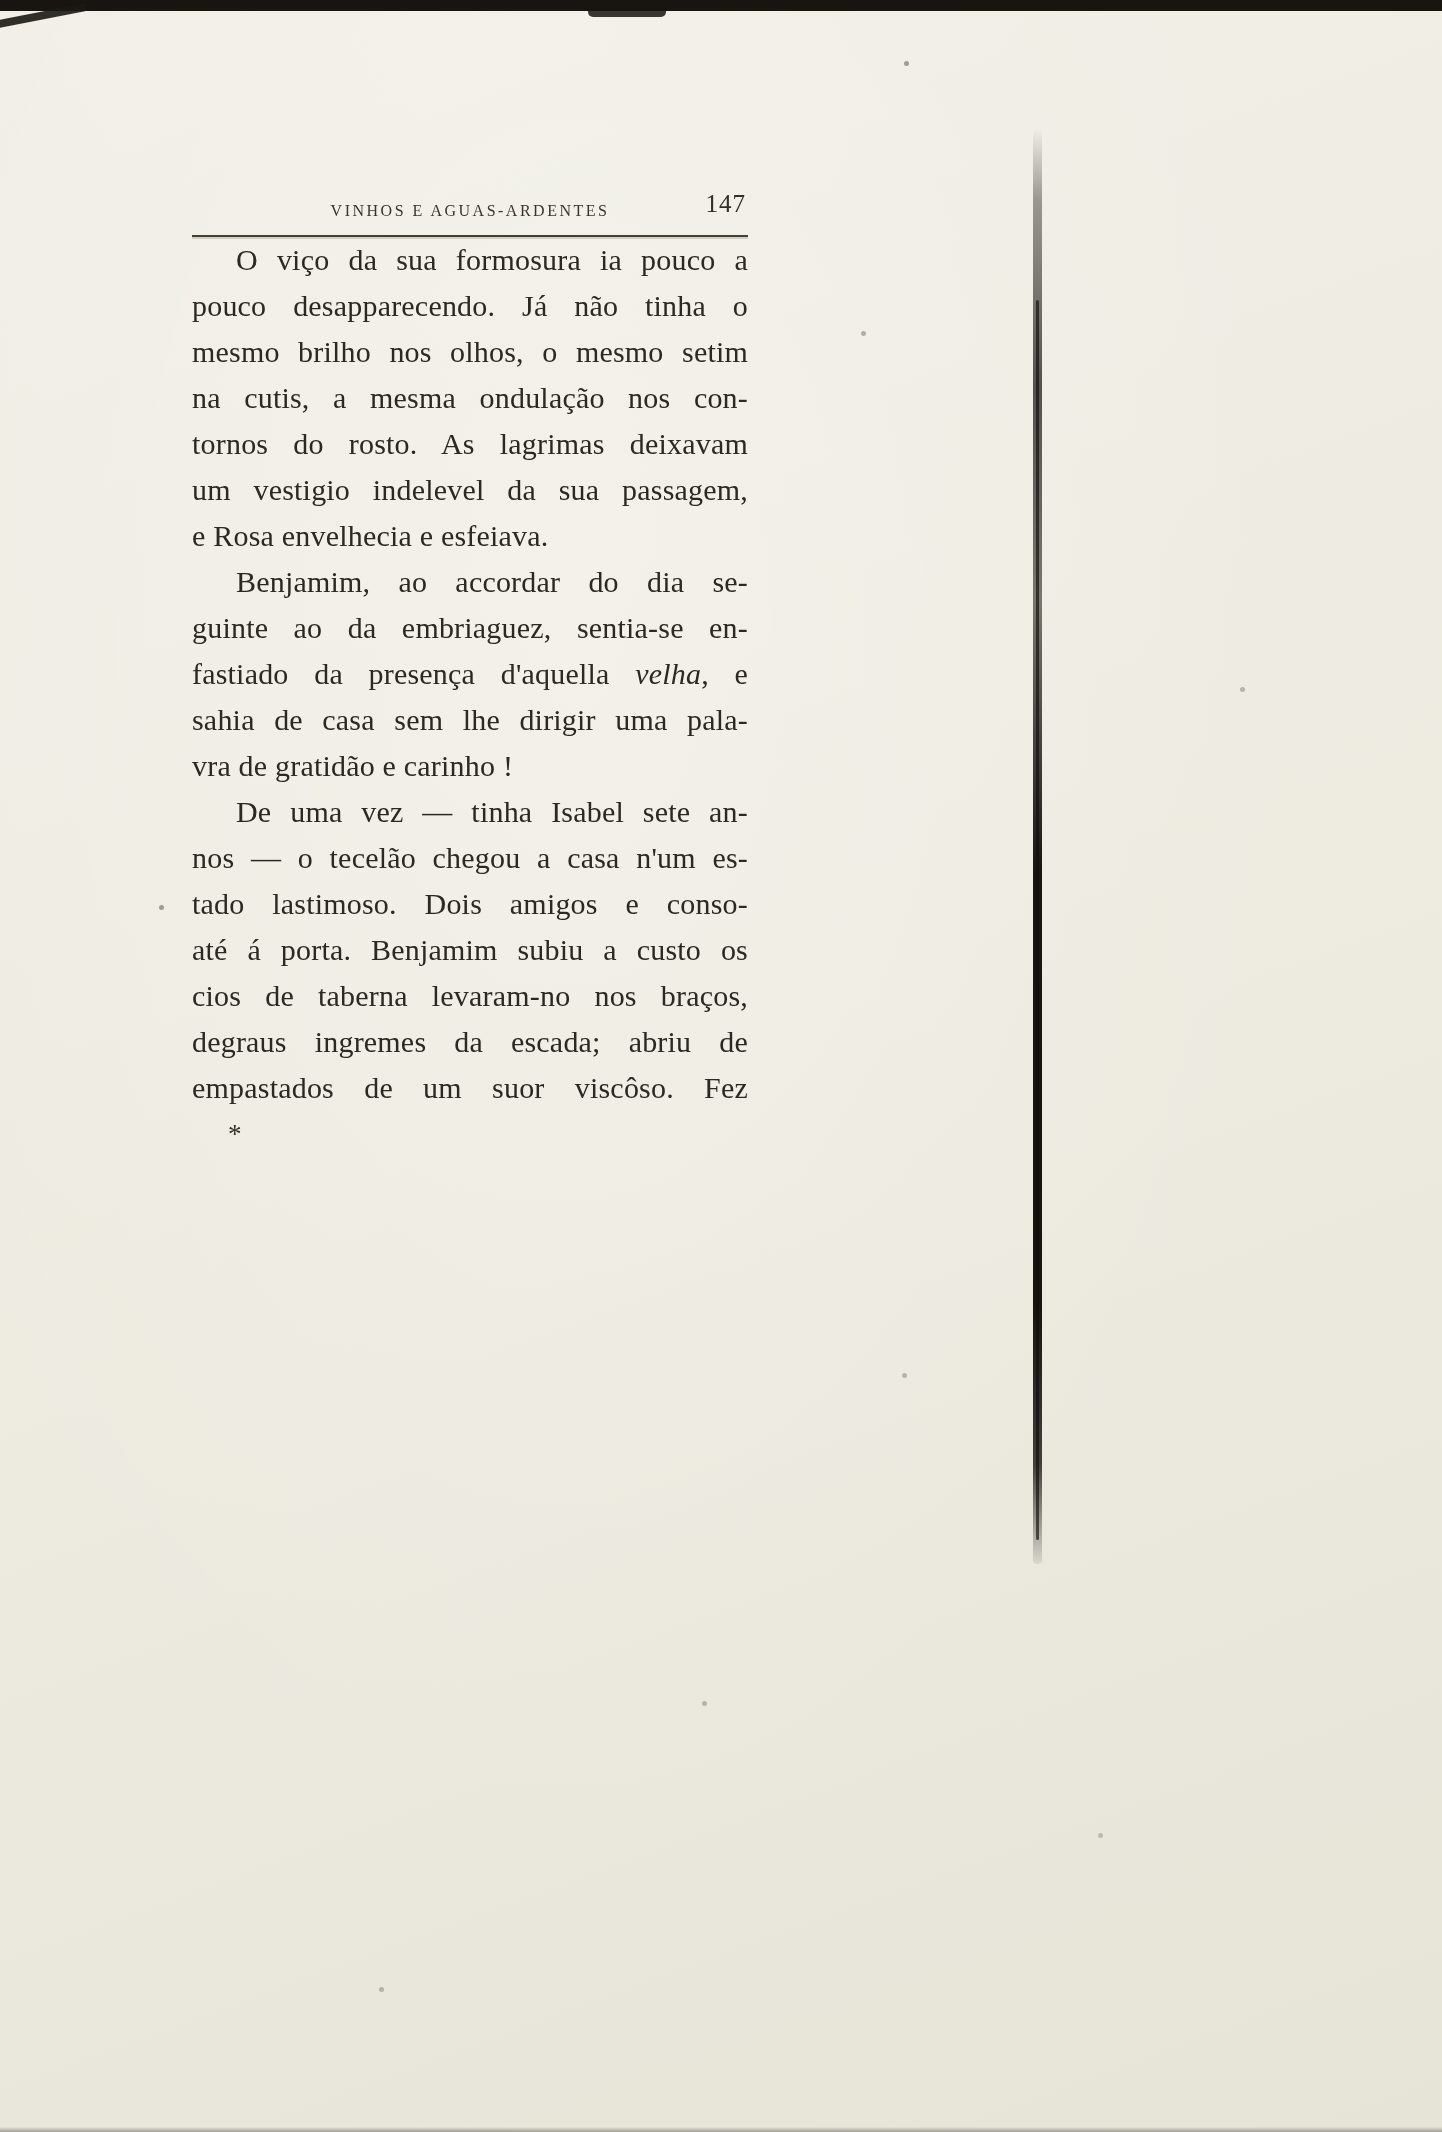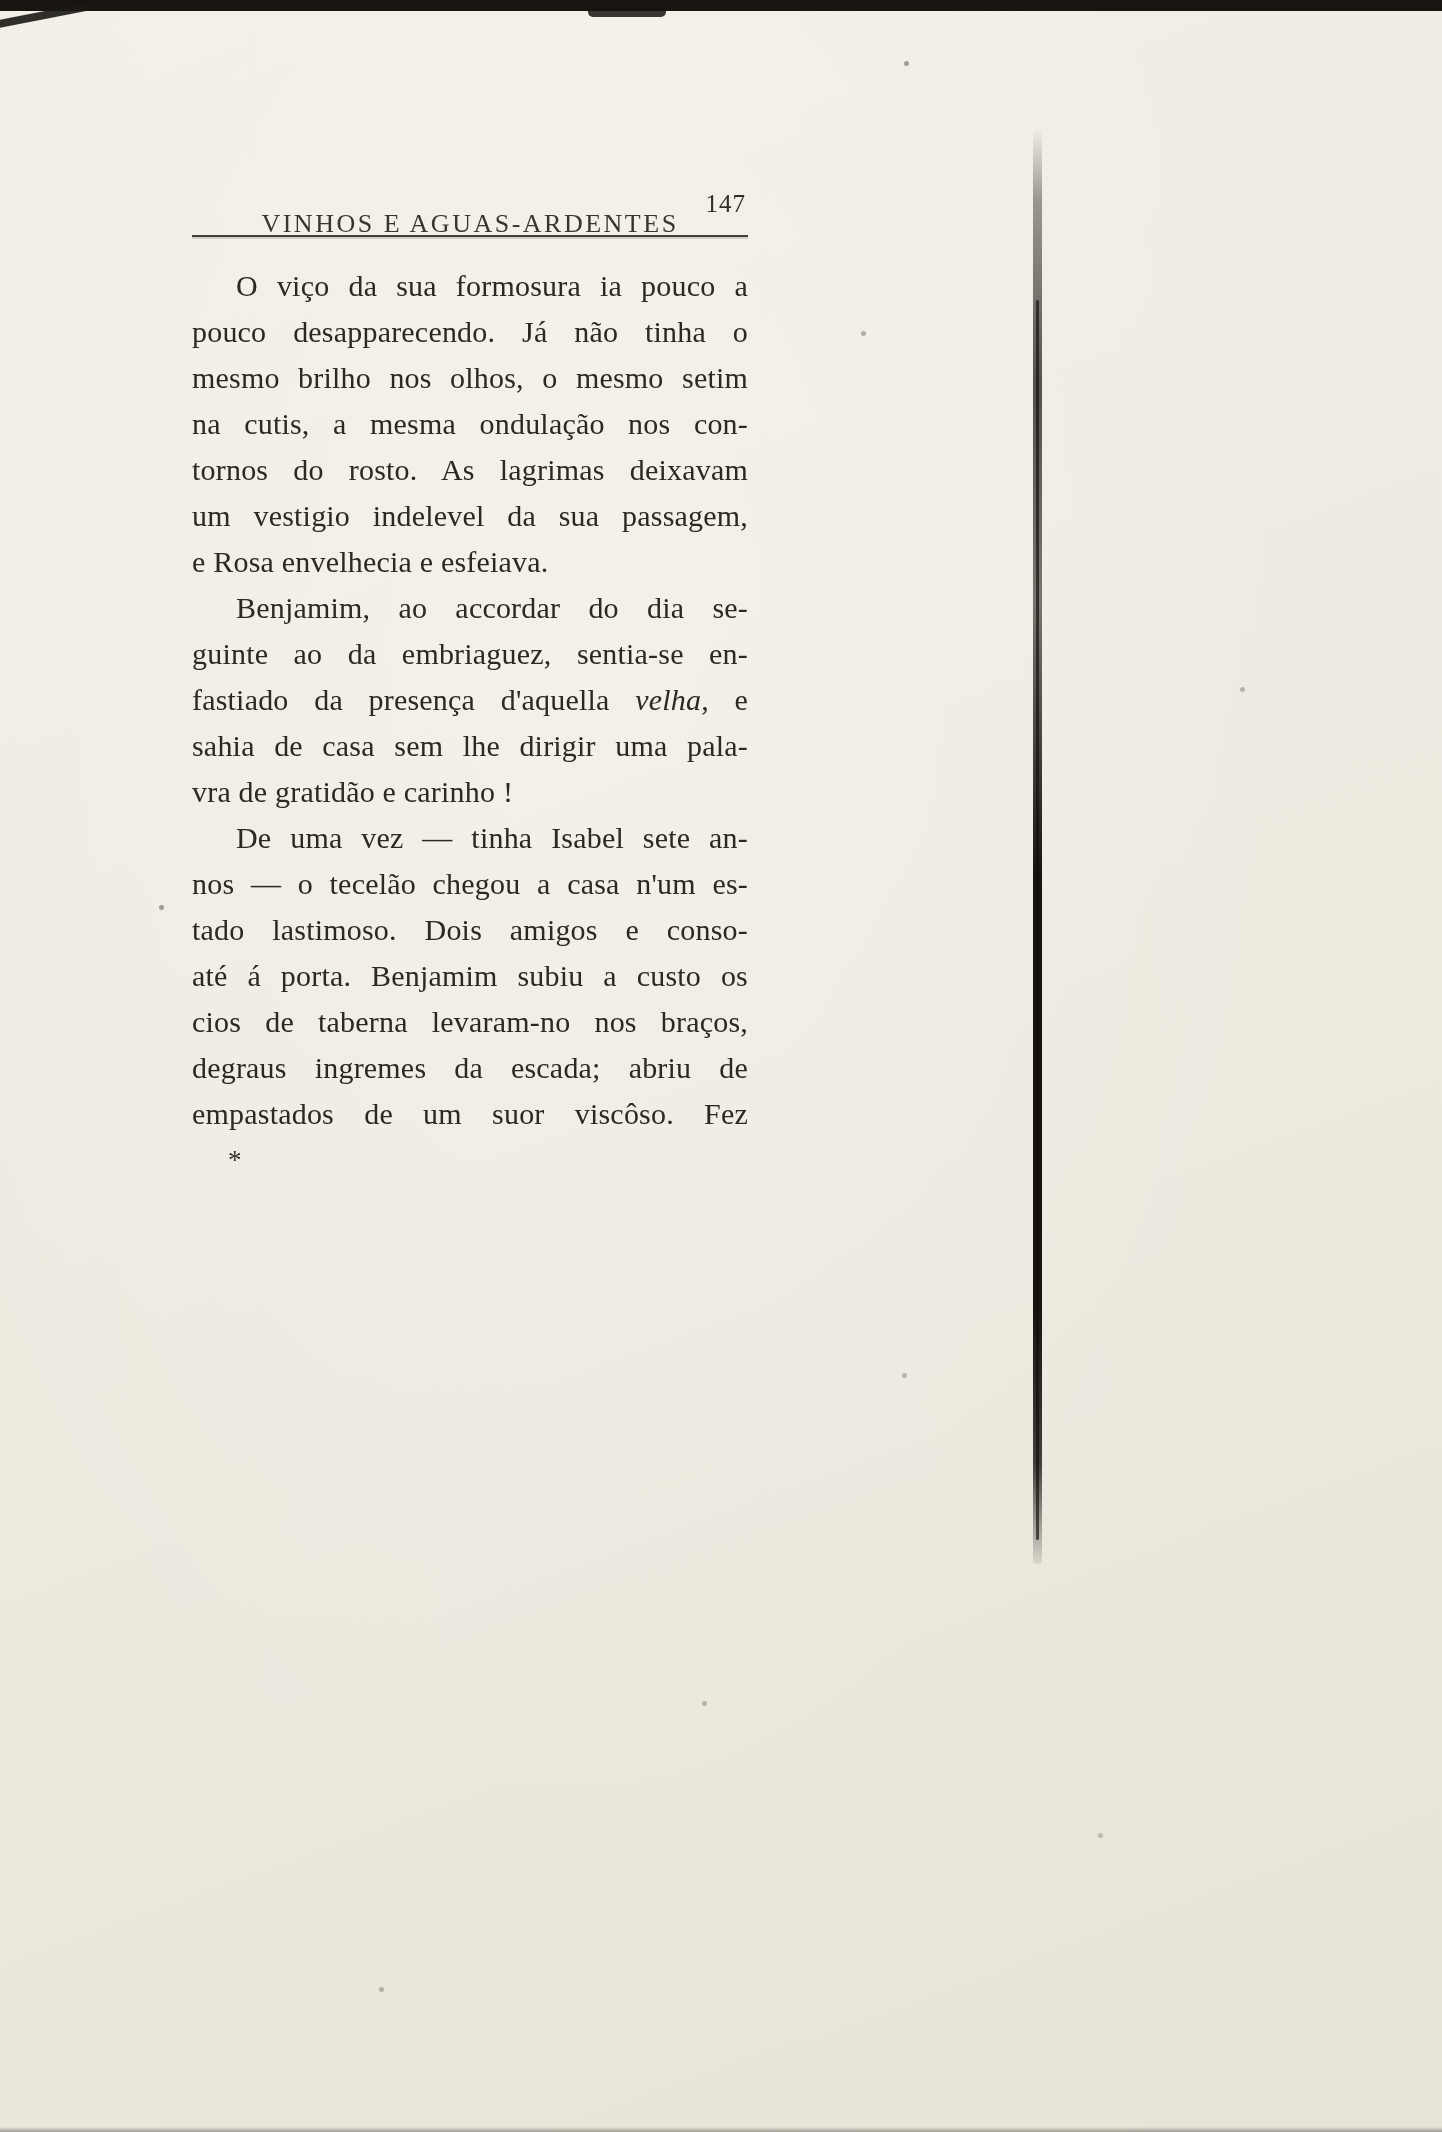--- a/index.html
+++ b/index.html
@@ -62,33 +62,33 @@
       703px 1702px 0 1px rgba(60,55,45,0.30),
       380px 1988px 0 1px rgba(60,55,45,0.30),
       1099px 1834px 0 1px rgba(60,55,45,0.25);
   }
 
   
   .text-block { position: absolute; left: 192px; top: 192px; width: 556px; }
 
   .running-header { position: relative; height: 34px; }
   .header-title {
-    position: absolute; left: 50%; transform: translateX(-50%); top: 17px;
-    font-size: 26px; letter-spacing: 2.5px; white-space: nowrap; color: #3a352c;
+    position: absolute; left: 50%; transform: translateX(-50%); top: 10px;
+    font-size: 16px; letter-spacing: 2.5px; white-space: nowrap; color: #3a352c;
   }
   .page-number {
     position: absolute; right: 2px; top: -2px;
     font-size: 25px; letter-spacing: 1px; color: #332e26;
   }
   .header-rule {
     margin-top: 9px; height: 2px; background: #443e32;
     box-shadow: 0 2px 0 rgba(68,62,50,0.18);
   }
 
-  .body-lines { margin-top: 26px; }
+  .body-lines { }
   .line {
     font-size: 30px; line-height: 46px;
     text-align: justify; text-align-last: justify;
     letter-spacing: 0.2px;
   }
   .line.no-justify { text-align-last: left; }
   .line.indent { padding-left: 44px; }
   .italic { font-style: italic; }
 
   .footer-mark { margin-top: 8px; padding-left: 36px; font-size: 27px; color: #332e26; }

